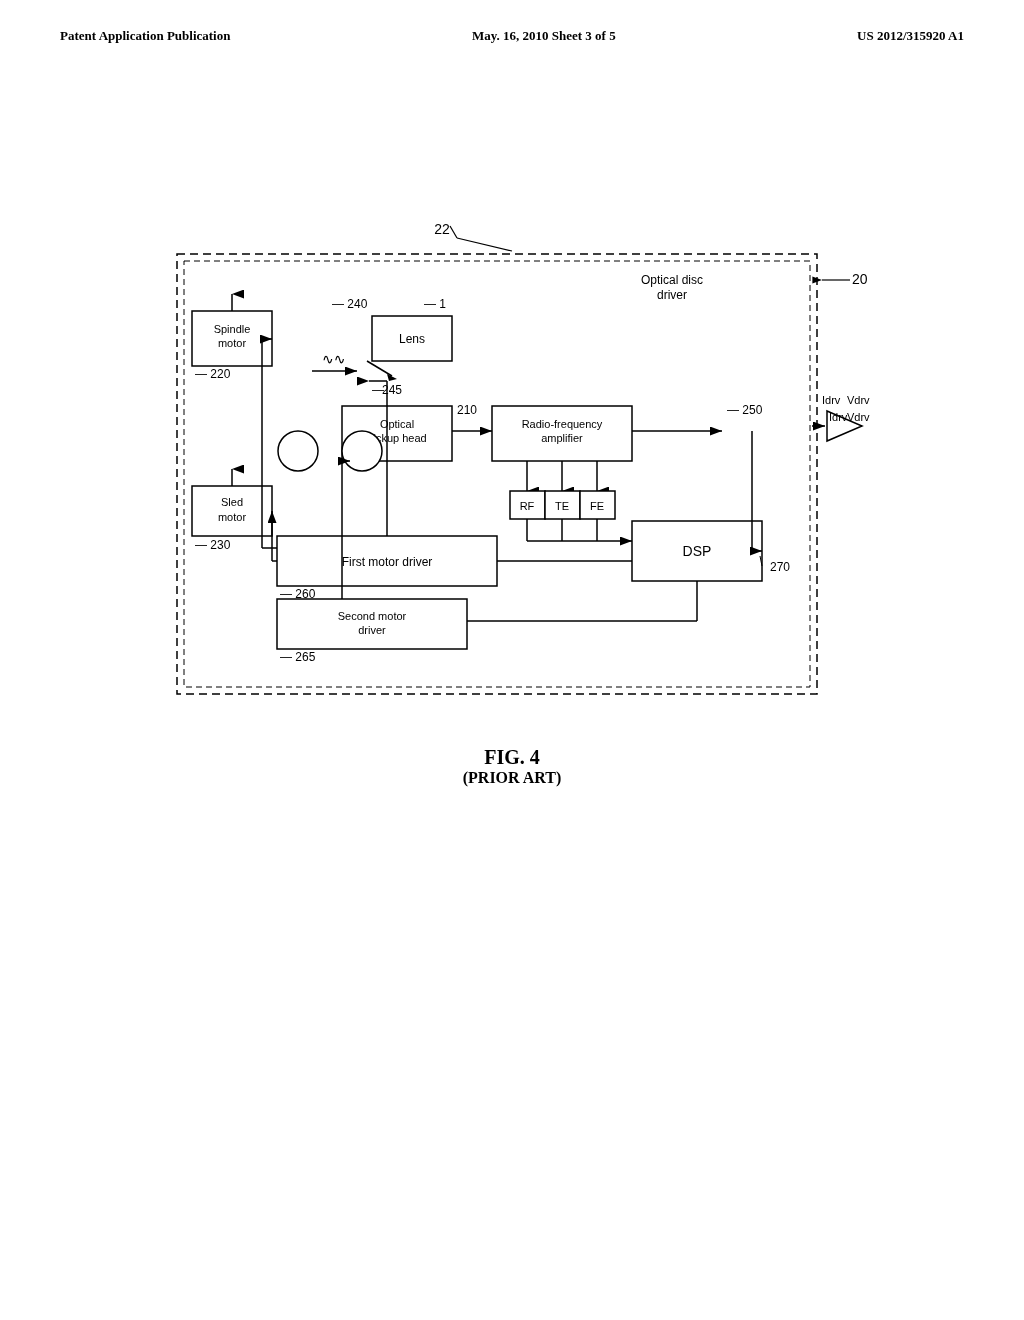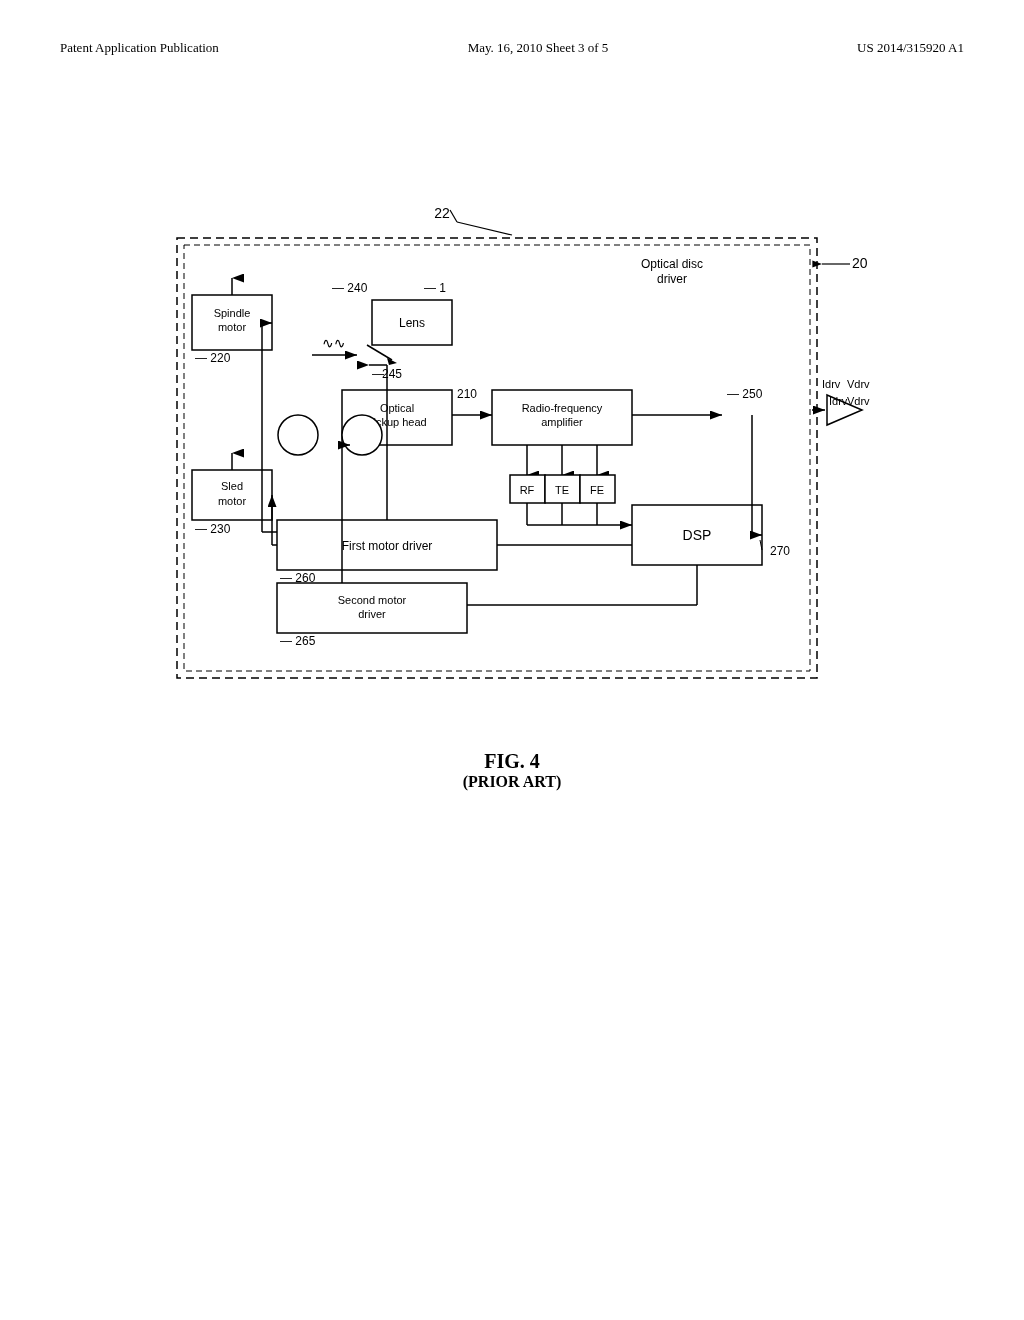--- a/index.html
+++ b/index.html
@@ -9,27 +9,28 @@
       background: #ffffff;
       font-family: 'Times New Roman', Times, serif;
       position: relative;
       overflow: hidden;
     }
 
     .page-header {
       display: flex;
       justify-content: space-between;
       align-items: center;
-      padding: 40px 60px 0 60px;
+      padding: 28px 60px 0 60px;
       font-size: 13px;
+      font-weight: bold;
     }
 
     .diagram-container {
       position: absolute;
-      top: 200px;
+      top: 216px;
       left: 60px;
       right: 60px;
       display: flex;
       flex-direction: column;
       align-items: center;
     }
 
     .figure-area {
       position: relative;
       width: 820px;
@@ -37,41 +38,40 @@
     }
 
     
     .diagram-svg {
       width: 100%;
       height: 100%;
     }
 
     .fig-caption {
       text-align: center;
-      margin-top: 20px;
       font-size: 18px;
     }
 
     .fig-caption .fig-line1 {
       font-size: 20px;
       font-weight: bold;
     }
 
     .fig-caption .fig-line2 {
       font-size: 16px;
       font-weight: bold;
     }
   </style>
 </head>
 <body>
 
 <div class="page-header">
   <span>Patent Application Publication</span>
   <span>May. 16, 2010   Sheet 3 of 5</span>
-  <span>US 2014/315920 A1</span>
+  <span>US 2012/315920 A1</span>
 </div>
 
 <div class="diagram-container">
   <div class="figure-area">
     <svg class="diagram-svg" viewBox="0 0 820 530" xmlns="http://www.w3.org/2000/svg">
 
       <defs>
         <marker id="arrowhead" markerWidth="8" markerHeight="6" refX="8" refY="3" orient="auto">
           <polygon points="0 0, 8 3, 0 6" fill="#000"></polygon>
         </marker>

